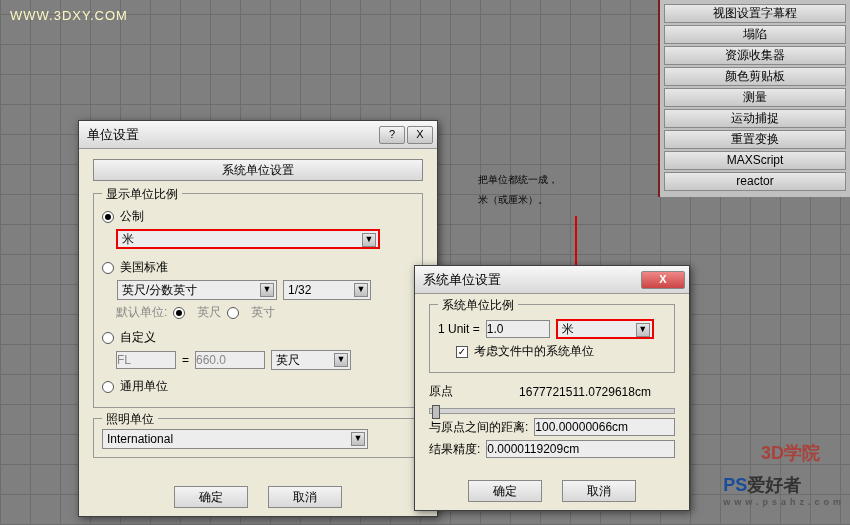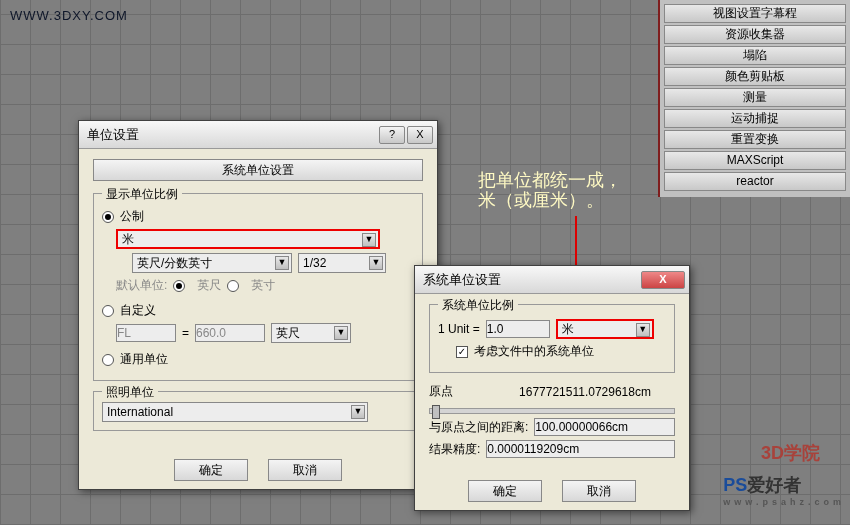--- a/index.html
+++ b/index.html
@@ -1,18 +1,18 @@
 <!DOCTYPE html>
 <html><head>
 <meta charset="utf-8">
 <style>
 *{margin:0;padding:0;box-sizing:border-box}
 body{width:850px;height:525px;background:#7f7f7f;font-family:SimSun,Arial,sans-serif;font-size:12px;position:relative;overflow:hidden}
 .grid-bg{position:absolute;top:0;left:0;width:850px;height:525px;background-image:repeating-linear-gradient(0deg,#6d6d6d,#6d6d6d 1px,transparent 1px,transparent 30px),repeating-linear-gradient(90deg,#6d6d6d,#6d6d6d 1px,transparent 1px,transparent 30px),repeating-linear-gradient(0deg,#555 0,#555 1px,transparent 1px,transparent 90px),repeating-linear-gradient(90deg,#555 0,#555 1px,transparent 1px,transparent 90px)}
-.watermark1{position:absolute;top:8px;left:10px;color:#0f172a;font-size:13px;letter-spacing:1px}
+.watermark1{position:absolute;top:8px;left:10px;color:#fef9c3;font-size:13px;letter-spacing:1px}
 .watermark2{position:absolute;top:6px;right:28px;color:#bbb;font-size:11px}
 .logo-3d{position:absolute;right:30px;bottom:60px;color:#a8423b;font-size:18px;font-weight:bold}
 .logo-ps{position:absolute;right:5px;bottom:18px;color:#333;font-size:18px;font-weight:bold}
 .logo-ps span{color:#1a4c9a}
 .logo-ps small{display:block;font-size:9px;letter-spacing:4px;color:#555}
 .side-panel{position:absolute;top:0;right:0;width:192px;background:#c0c0c0;border-left:2px solid #7f1d1d;padding:4px}
 .side-btn{display:block;width:100%;height:19px;margin-bottom:2px;background:linear-gradient(#e8e8e8,#c8c8c8);border:1px solid #888;font-size:12px;text-align:center;line-height:17px;cursor:pointer}
 .dialog{position:absolute;background:#ece9d8;border:1px solid #404040;box-shadow:2px 2px 8px rgba(0,0,0,.5)}
 .titlebar{height:28px;background:linear-gradient(#f8f8f8,#d8d8d8);border-bottom:1px solid #999;display:flex;align-items:center;padding:0 4px}
 .titlebar .title{flex:1;padding-left:4px;font-size:13px}
@@ -28,36 +28,36 @@
 .select{height:20px;background:#ededed;border:1px solid #888;display:flex;align-items:center;padding:0 4px;position:relative;cursor:pointer}
 .select .arrow{position:absolute;right:2px;top:2px;width:14px;height:14px;background:linear-gradient(#e8e8e8,#c0c0c0);border:1px solid #888;text-align:center;line-height:11px;font-size:9px}
 .input{height:18px;background:#ededed;border:1px solid #888;padding:0 0;line-height:16px}
 .input.disabled{color:#888}
 .red-box{border:2px solid #e00!important}
 .sub-row{display:flex;align-items:center;margin:4px 0;gap:6px}
 .checkbox{width:12px;height:12px;border:1px solid #555;background:#fff;text-align:center;line-height:10px;font-size:10px}
 .checkbox.checked::after{content:'✓'}
 .dlg-buttons{display:flex;justify-content:center;gap:20px;padding:8px}
 .dlg-btn{width:74px;height:22px;background:linear-gradient(#f4f4f4,#d8d8d8);border:1px solid #888;cursor:pointer;line-height:20px;text-align:center}
-.annotation{position:absolute;color:#fef9c3;font-size:18px;line-height:20px}
+.annotation{position:absolute;color:#000000;font-size:10px;line-height:20px}
 .arrow-red{position:absolute}
 .slider-track{height:6px;background:#d4d4d4;border:1px solid #999;position:relative;margin:8px 0 4px}
 .slider-thumb{position:absolute;top:-4px;width:8px;height:14px;background:#c0c0c0;border:1px solid #555}
 </style>
 </head>
 <body>
 
 <div class="grid-bg"></div>
 <div class="watermark1">WWW.3DXY.COM</div>
 <div class="watermark2">WWW.MISSYUAN.COM</div>
 
 <div class="side-panel">
   <div class="side-btn">视图设置字幕程</div>
+  <div class="side-btn">塌陷</div>
   <div class="side-btn">资源收集器</div>
-  <div class="side-btn">塌陷</div>
   <div class="side-btn">颜色剪贴板</div>
   <div class="side-btn">测量</div>
   <div class="side-btn">运动捕捉</div>
   <div class="side-btn">重置变换</div>
   <div class="side-btn">MAXScript</div>
   <div class="side-btn">reactor</div>
 </div>
 
 <div class="annotation" style="top:170px;left:478px">
   <div>把单位都统一成，</div>
@@ -87,21 +87,25 @@
 
       <div class="radio-row">
         <div class="radio checked"></div>
         <span>公制</span>
       </div>
       <div class="select red-box" style="width:264px;margin-left:14px">
         <span>米</span>
         <div class="arrow">▼</div>
       </div>
 
-      <div class="sub-row" style="margin-left:30px">
+      <div class="radio-row" style="margin-top:10px">
+        <div class="radio"></div>
+        <span>美国标准</span>
+      </div>
+      <div class="sub-row" style="margin-left:15px">
         <div class="select" style="width:160px">
           <span class="disabled">英尺/分数英寸</span>
           <div class="arrow">▼</div>
         </div>
         <div class="select" style="width:88px">
           <span class="disabled">1/32</span>
           <div class="arrow">▼</div>
         </div>
       </div>
       <div class="sub-row" style="margin-left:14px;color:#888">

